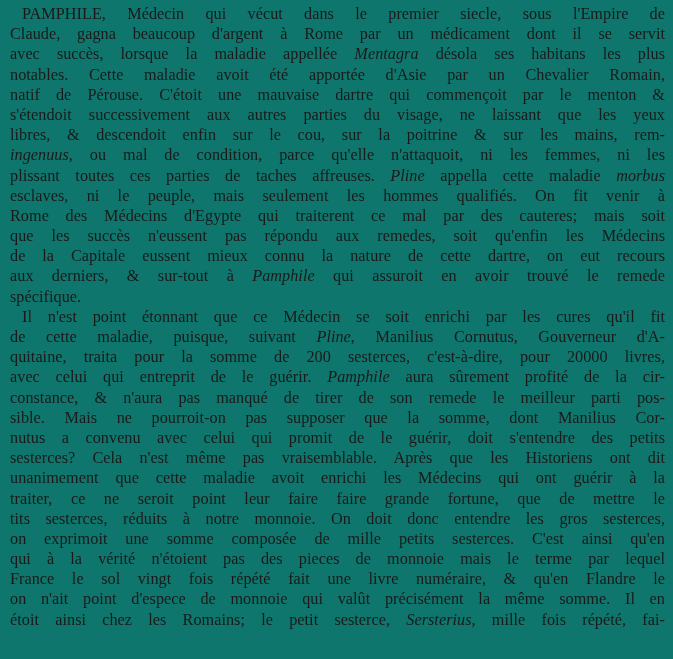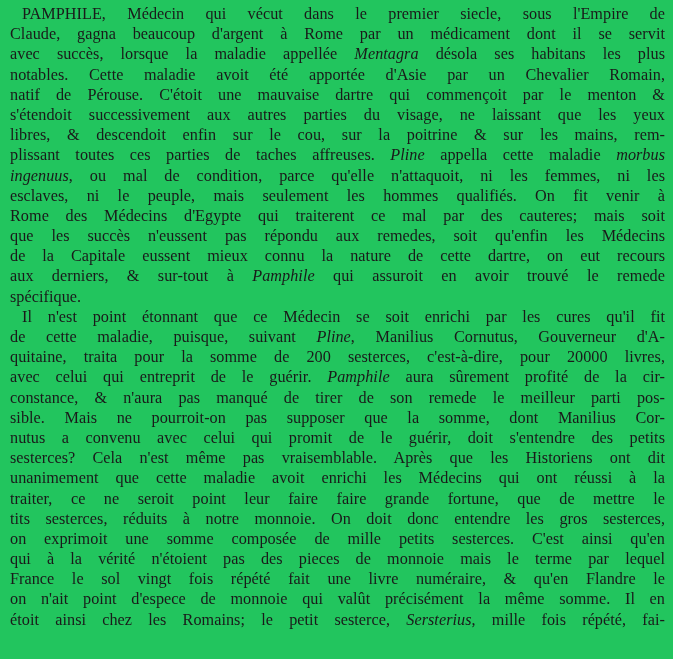--- a/index.html
+++ b/index.html
@@ -1,20 +1,20 @@
 <!DOCTYPE html>
 <html><head>
   <meta charset="utf-8">
   <style>
     html, body { margin: 0; padding: 0; background: #ffffff; }
     body { width: 673px; height: 659px; overflow: hidden; }
     .page {
       position: relative;
       width: 673px; height: 659px;
-      background: #22c55e;
+      background: #0f766e;
       box-sizing: border-box;
       padding: 4px 8px 0 10px;
       font-family: "Liberation Serif", "DejaVu Serif", serif;
       color: #1a1a1a;
     }
     .line {
       font-size: 16.2px;
       line-height: 20.2px;
       height: 20.2px;
       white-space: nowrap;
@@ -33,39 +33,39 @@
 
 <div class="page">
   <div class="para" id="p0">
       <div class="line first-indent">PAMPHILE, Médecin qui vécut dans le premier siecle, sous l'Empire de</div>
       <div class="line">Claude, gagna beaucoup d'argent à Rome par un médicament dont il se servit</div>
       <div class="line">avec succès, lorsque la maladie appellée <i>Mentagra</i> désola ses habitans les plus</div>
       <div class="line">notables. Cette maladie avoit été apportée d'Asie par un Chevalier Romain,</div>
       <div class="line">natif de Pérouse. C'étoit une mauvaise dartre qui commençoit par le menton &amp;</div>
       <div class="line">s'étendoit successivement aux autres parties du visage, ne laissant que les yeux</div>
       <div class="line">libres, &amp; descendoit enfin sur le cou, sur la poitrine &amp; sur les mains, rem-</div>
+      <div class="line"><i>ingenuus</i>, ou mal de condition, parce qu'elle n'attaquoit, ni les femmes, ni les</div>
       <div class="line">plissant toutes ces parties de taches affreuses. <i>Pline</i> appella cette maladie <i>morbus</i></div>
-      <div class="line"><i>ingenuus</i>, ou mal de condition, parce qu'elle n'attaquoit, ni les femmes, ni les</div>
       <div class="line">esclaves, ni le peuple, mais seulement les hommes qualifiés. On fit venir à</div>
       <div class="line">Rome des Médecins d'Egypte qui traiterent ce mal par des cauteres; mais soit</div>
       <div class="line">que les succès n'eussent pas répondu aux remedes, soit qu'enfin les Médecins</div>
       <div class="line">de la Capitale eussent mieux connu la nature de cette dartre, on eut recours</div>
       <div class="line">aux derniers, &amp; sur-tout à <i>Pamphile</i> qui assuroit en avoir trouvé le remede</div>
       <div class="line last">spécifique.</div>
     </div>
   <div class="para" id="p1">
       <div class="line first-indent">Il n'est point étonnant que ce Médecin se soit enrichi par les cures qu'il fit</div>
       <div class="line">de cette maladie, puisque, suivant <i>Pline</i>, Manilius Cornutus, Gouverneur d'A-</div>
       <div class="line">quitaine, traita pour la somme de 200 sesterces, c'est-à-dire, pour 20000 livres,</div>
       <div class="line">avec celui qui entreprit de le guérir. <i>Pamphile</i> aura sûrement profité de la cir-</div>
       <div class="line">constance, &amp; n'aura pas manqué de tirer de son remede le meilleur parti pos-</div>
       <div class="line">sible. Mais ne pourroit-on pas supposer que la somme, dont Manilius Cor-</div>
       <div class="line">nutus a convenu avec celui qui promit de le guérir, doit s'entendre des petits</div>
       <div class="line">sesterces? Cela n'est même pas vraisemblable. Après que les Historiens ont dit</div>
-      <div class="line">unanimement que cette maladie avoit enrichi les Médecins qui ont réussi à la</div>
+      <div class="line">unanimement que cette maladie avoit enrichi les Médecins qui ont guérir à la</div>
       <div class="line">traiter, ce ne seroit point leur faire faire grande fortune, que de mettre le</div>
       <div class="line">tits sesterces, réduits à notre monnoie. On doit donc entendre les gros sesterces,</div>
       <div class="line">on exprimoit une somme composée de mille petits sesterces. C'est ainsi qu'en</div>
       <div class="line">qui à la vérité n'étoient pas des pieces de monnoie mais le terme par lequel</div>
       <div class="line">France le sol vingt fois répété fait une livre numéraire, &amp; qu'en Flandre le</div>
       <div class="line">on n'ait point d'espece de monnoie qui valût précisément la même somme. Il en</div>
       <div class="line">étoit ainsi chez les Romains; le petit sesterce, <i>Sersterius</i>, mille fois répété, fai-</div>
     </div>
 </div>
 

